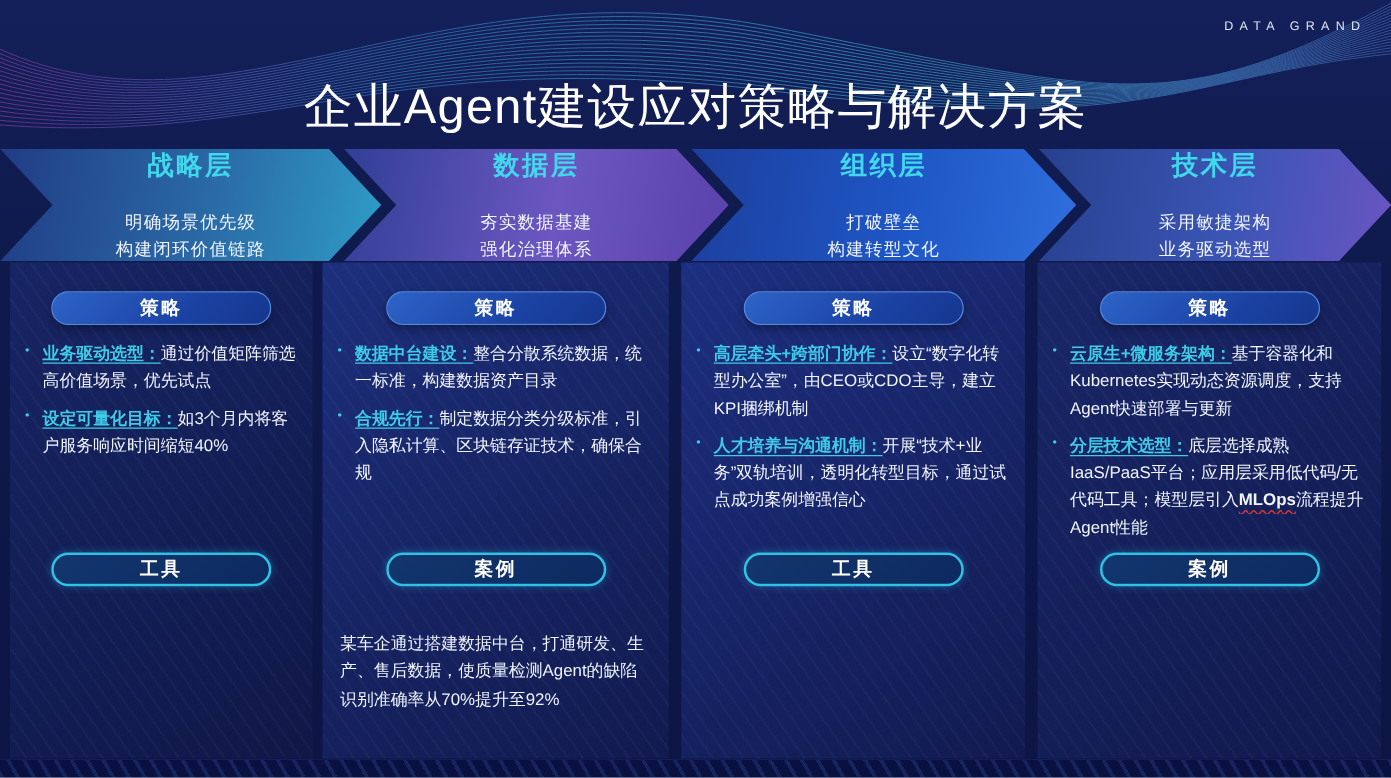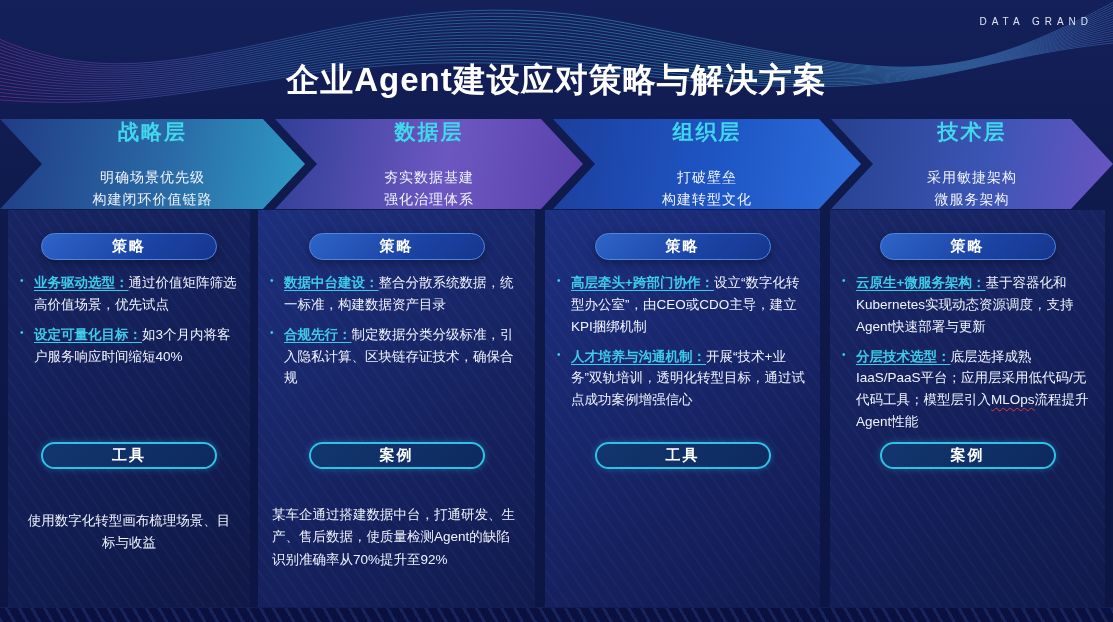--- a/index.html
+++ b/index.html
@@ -15,21 +15,21 @@
   .waves { position:absolute; top:0; left:0; width:1113px; height:160px; z-index:1; pointer-events:none; }
 
   
   .logo { position:absolute; top:16px; right:20px; text-align:right; z-index:5; }
   .logo-cn { font-size:21px; font-weight:bold; letter-spacing:3px; color:#f2f5fc; }
   .logo-en { font-size:10px; letter-spacing:5px; color:#dfe6f5; margin-top:0; }
 
   
   .page-title {
     position:absolute; top:58px; left:0; width:1113px; text-align:center;
-    font-size:33px; font-weight:bold; color:#ffffff; letter-spacing:1px; z-index:5;
+    font-size:39px; font-weight:normal; color:#ffffff; letter-spacing:1px; z-index:5;
   }
 
   
   .arrow {
     position:absolute; top:119px; height:90px;
     clip-path:polygon(0 0, calc(100% - 42px) 0, 100% 50%, calc(100% - 42px) 100%, 0 100%, 42px 50%);
     filter:drop-shadow(5px 0 0 #0c1440);
     display:flex; flex-direction:column; align-items:center; justify-content:center;
     padding:0 44px; text-align:center;
   }
@@ -74,21 +74,21 @@
   
   .bullets { position:absolute; top:62px; left:10px; right:10px; list-style:none; z-index:2; }
   .bullets li { position:relative; padding-left:16px; margin-bottom:8px; font-size:13.5px; line-height:1.62; color:#f0f4fd; }
   .dot { position:absolute; left:2px; top:1px; color:#3ecbe8; font-size:10px; }
   .term {
     color:#3ecbe8; font-weight:bold;
     text-decoration:underline; text-underline-offset:3px; text-decoration-thickness:1px;
   }
   .misspell {
     text-decoration:underline wavy #d23b3b;
-    text-decoration-thickness:1px; text-underline-offset:3px;
+    text-decoration-thickness:1px; text-underline-offset:3px;font-weight:bold;
   }
 
   
   .bottom-text { position:absolute; left:14px; right:14px; font-size:13.5px; line-height:1.65; color:#eef3fc; z-index:2; }
   .bt-left { top:294px; text-align:left; }
   .bt-center { top:300px; text-align:center; }
 
   
   .bottom-strip {
     position:absolute; left:0; bottom:0; width:1113px; height:15px;
@@ -152,31 +152,30 @@
   <div class="layer-sub">强化治理体系</div>
 </div>
 <div class="arrow a2">
   <div class="layer-title">组织层</div>
   <div class="layer-sub">打破壁垒</div>
   <div class="layer-sub">构建转型文化</div>
 </div>
 <div class="arrow a3">
   <div class="layer-title">技术层</div>
   <div class="layer-sub">采用敏捷架构</div>
-  <div class="layer-sub">微服务架构</div>
+  <div class="layer-sub">业务驱动选型</div>
 </div>
 
 <div class="panel p0">
   <div class="pill pill-solid">策略</div>
   <ul class="bullets">
     <li><span class="dot">•</span><span class="term">业务驱动选型：</span><span class="btext">通过价值矩阵筛选高价值场景，优先试点</span></li>
     <li><span class="dot">•</span><span class="term">设定可量化目标：</span><span class="btext">如3个月内将客户服务响应时间缩短40%</span></li>
   </ul>
   <div class="pill pill-outline">工具</div>
-  <div class="bottom-text bt-center">使用数字化转型画布梳理场景、目标与收益</div>
 </div>
 
 <div class="panel p1">
   <div class="pill pill-solid">策略</div>
   <ul class="bullets">
     <li><span class="dot">•</span><span class="term">数据中台建设：</span><span class="btext">整合分散系统数据，统一标准，构建数据资产目录</span></li>
     <li><span class="dot">•</span><span class="term">合规先行：</span><span class="btext">制定数据分类分级标准，引入隐私计算、区块链存证技术，确保合规</span></li>
   </ul>
   <div class="pill pill-outline">案例</div>
   <div class="bottom-text bt-left">某车企通过搭建数据中台，打通研发、生产、售后数据，使质量检测Agent的缺陷识别准确率从70%提升至92%</div>

